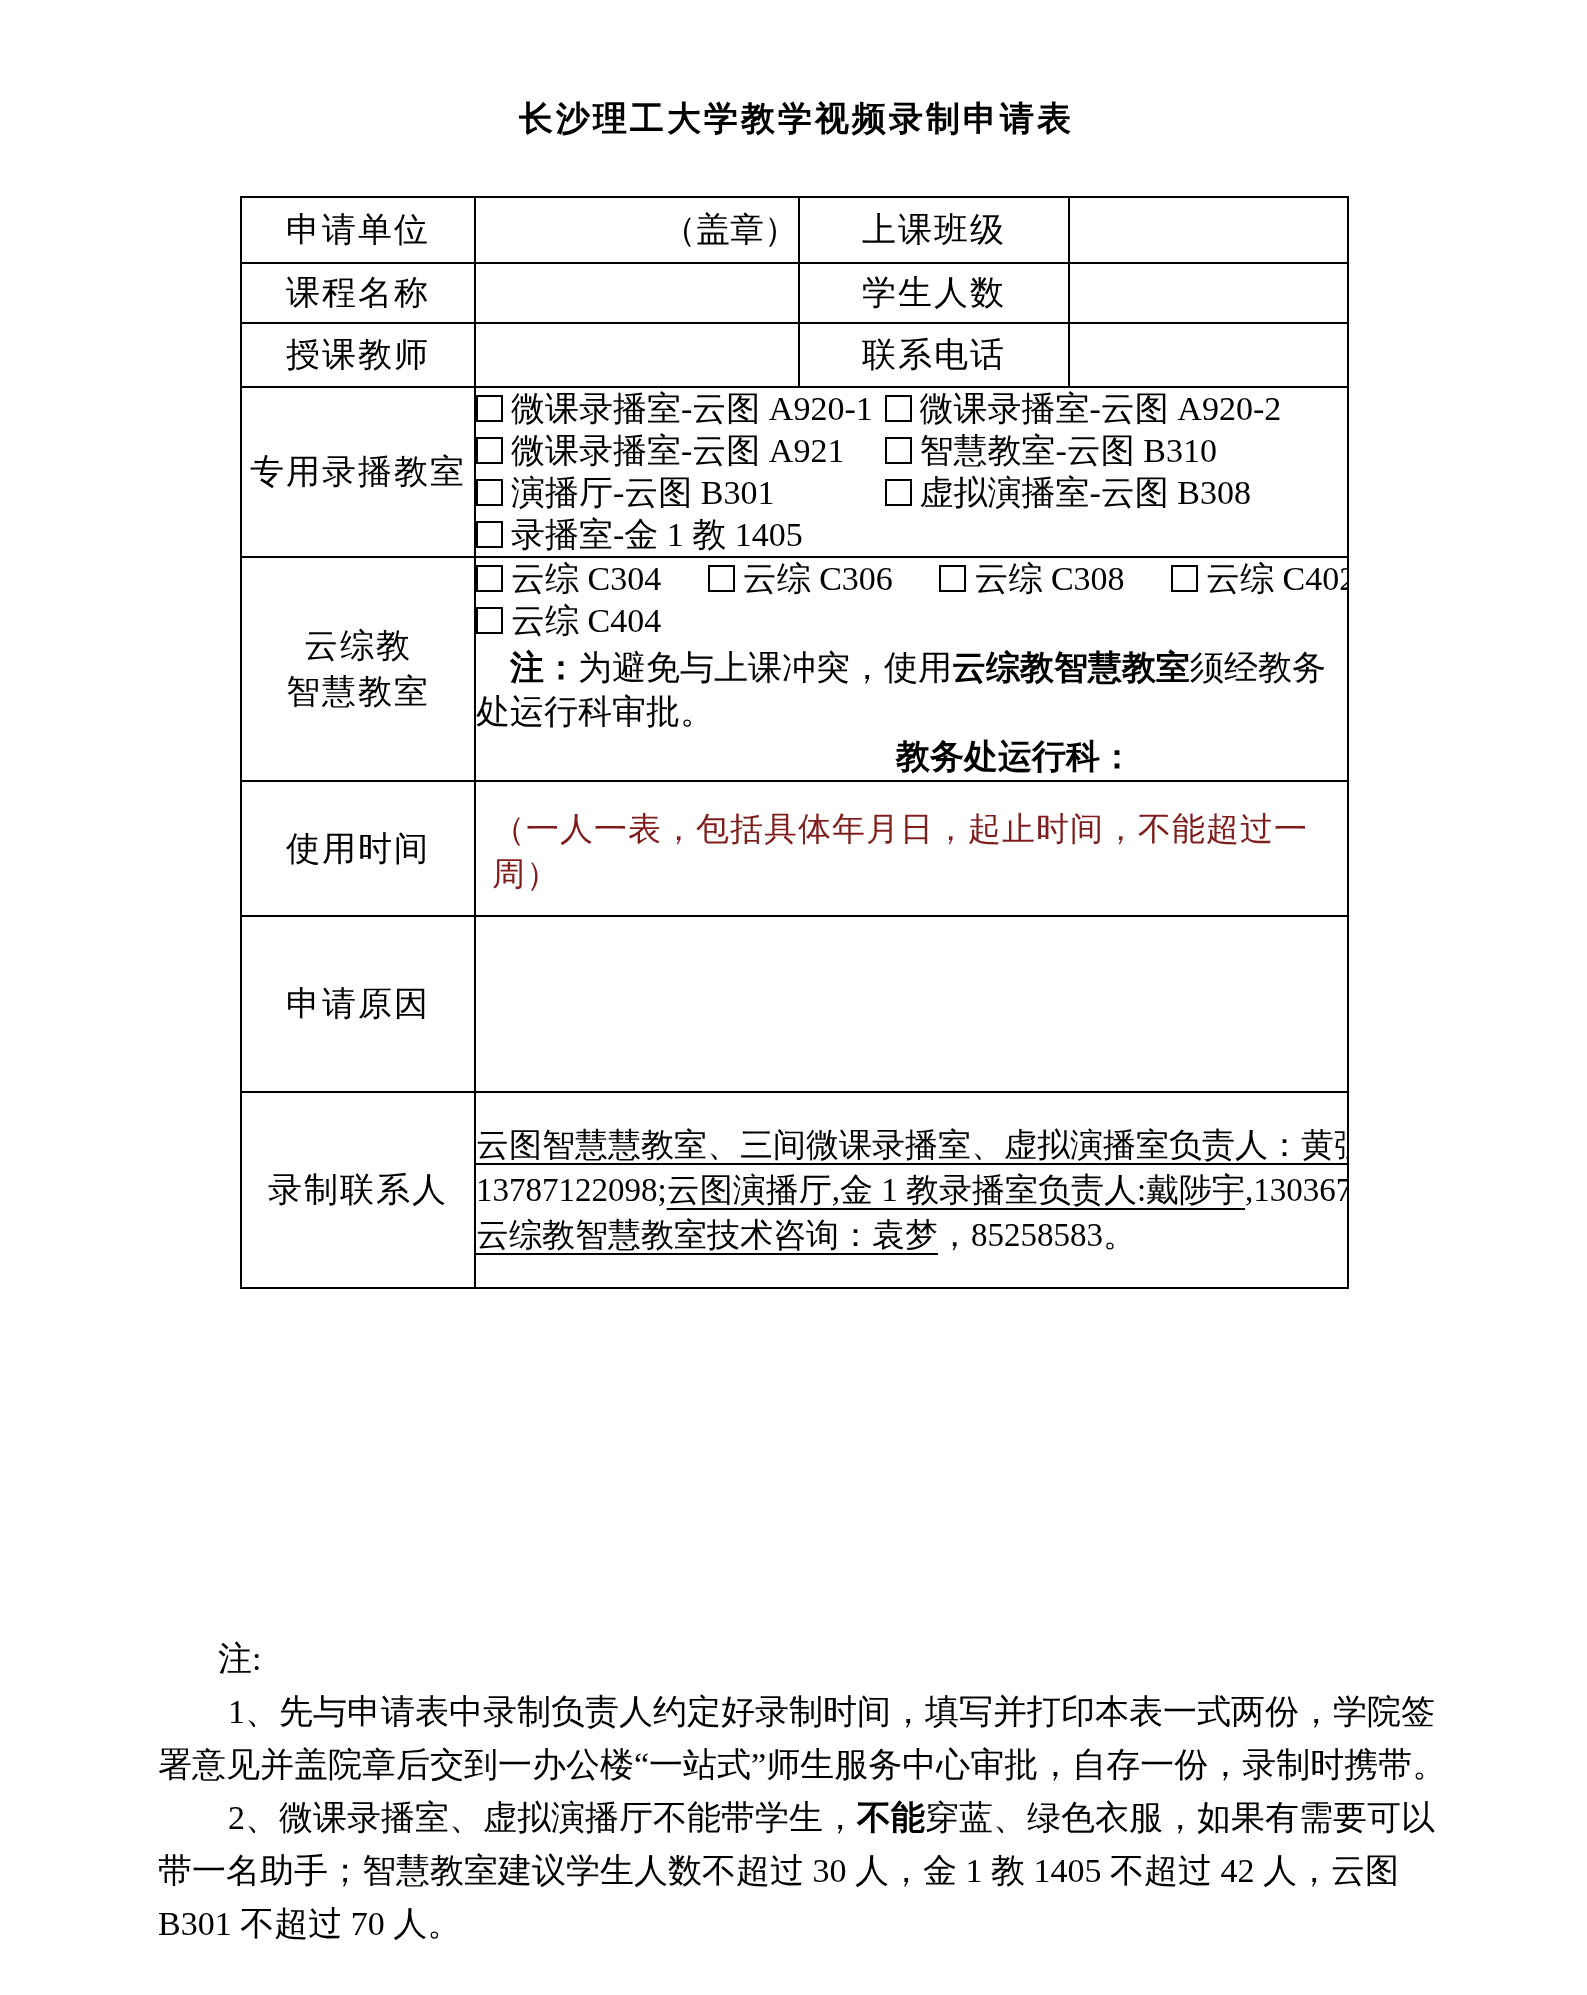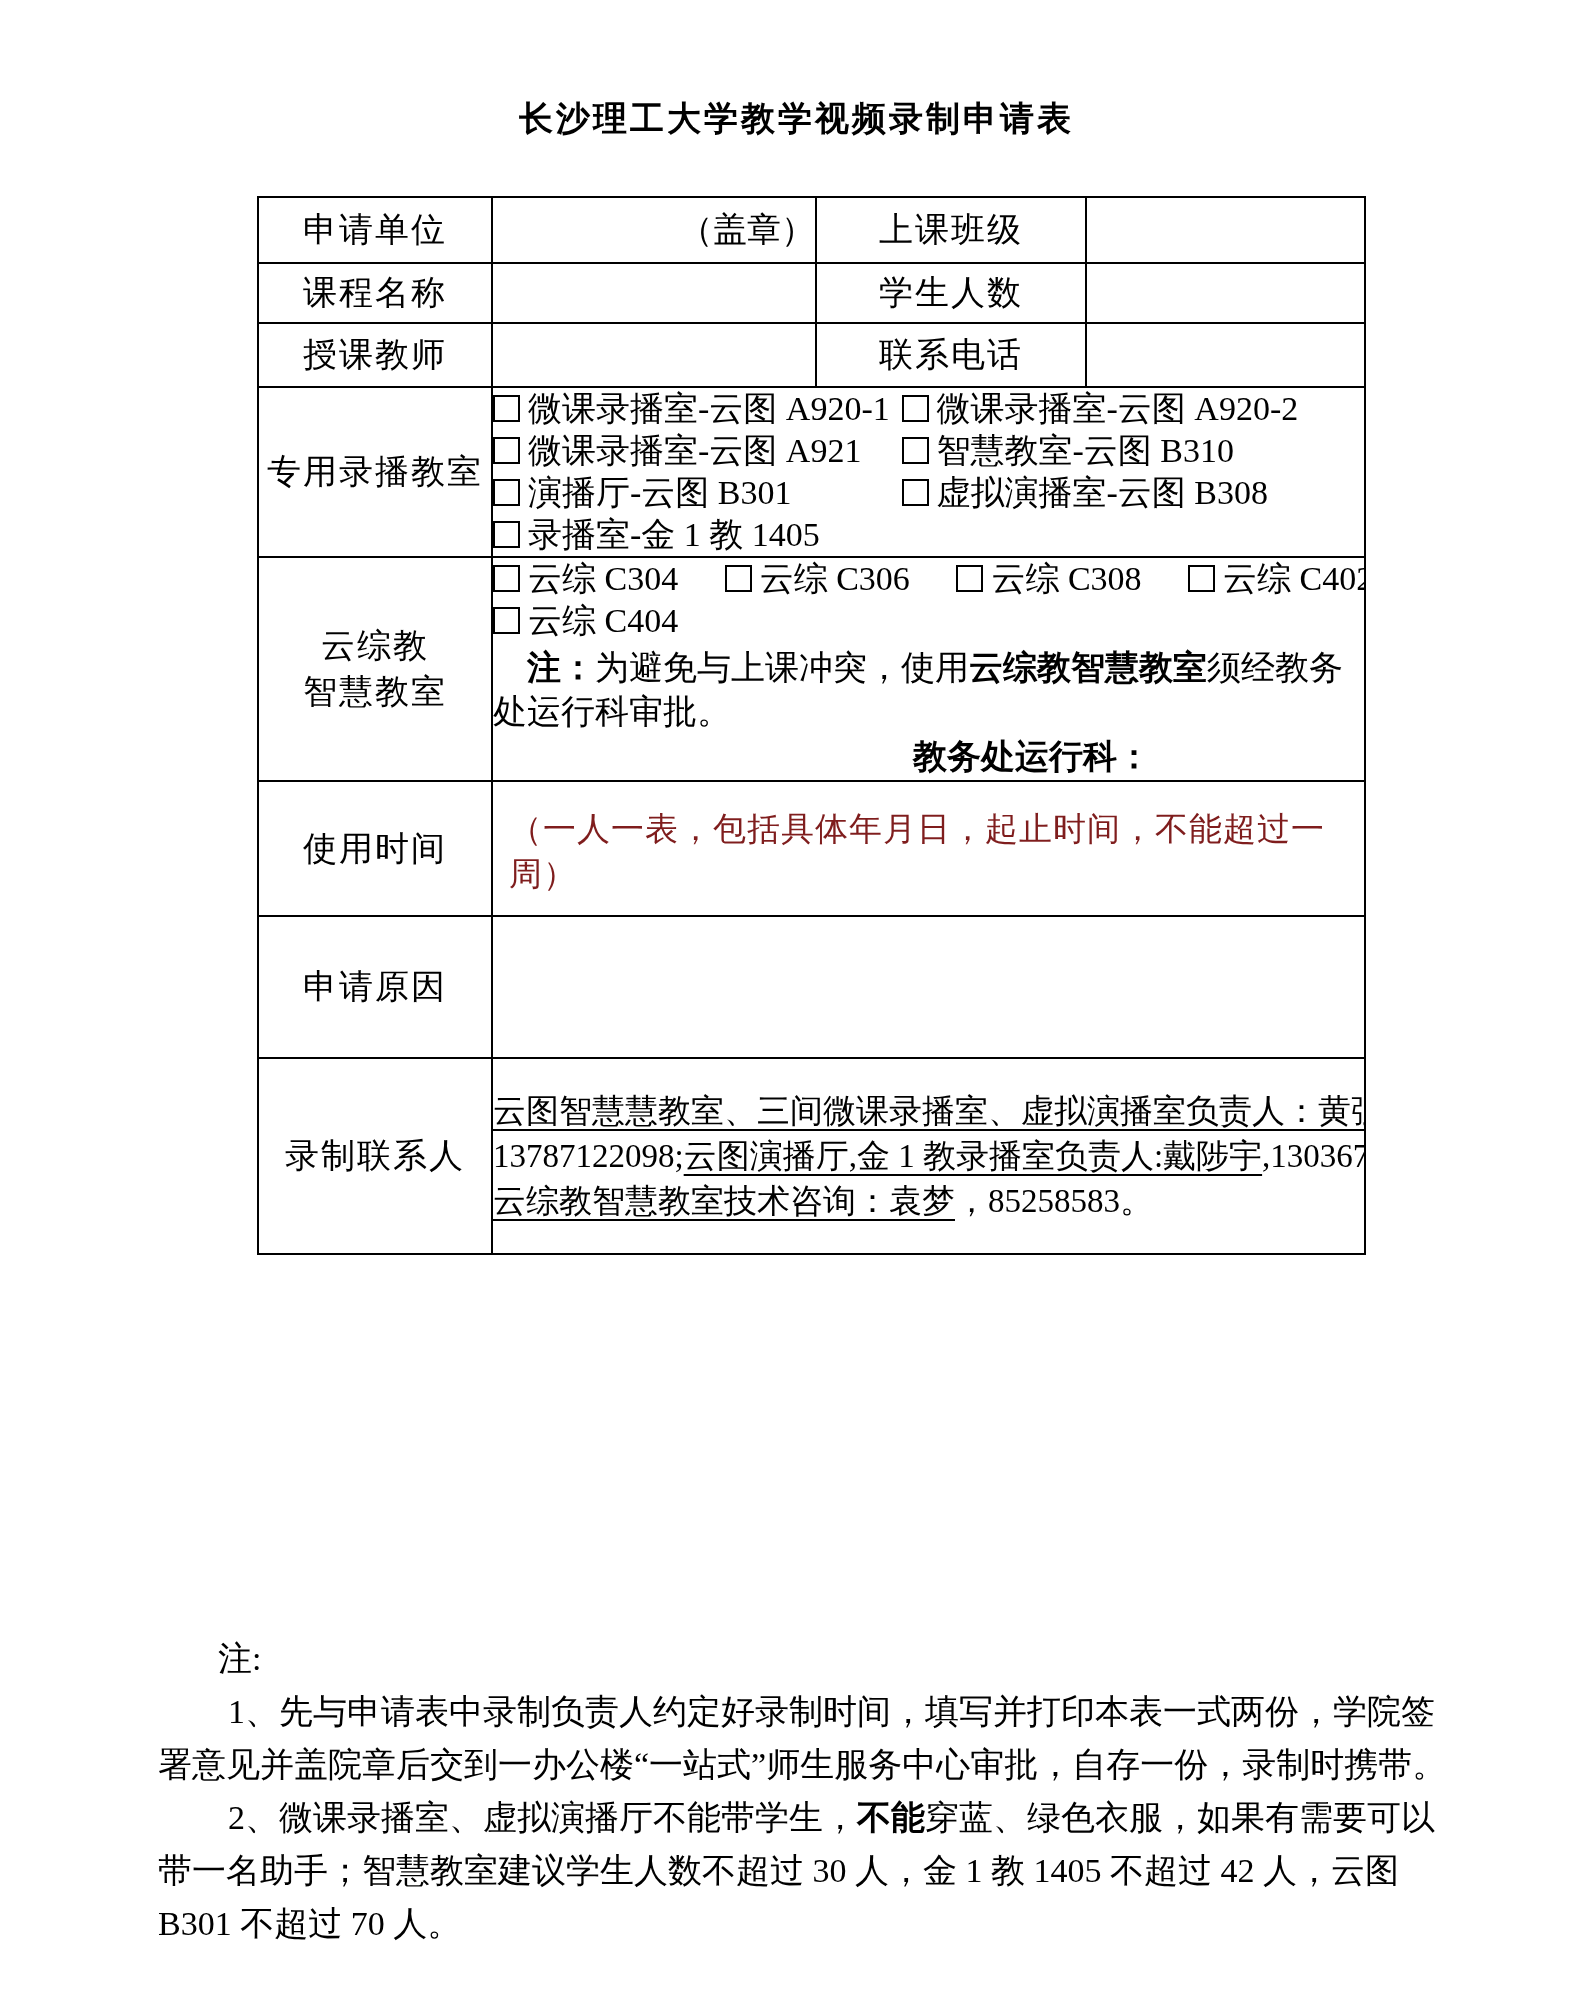--- a/index.html
+++ b/index.html
@@ -6,21 +6,21 @@
   body {
     width:1587px; height:1995px; position:relative;
     font-family:"Liberation Serif","DejaVu Serif",serif;
     color:#000;
   }
   .title {
     position:absolute; left:243px; top:96px; width:1107px;
     text-align:center; font-size:34px; font-weight:bold; letter-spacing:3px;
   }
   table.form {
-    position:absolute; left:257px; top:196px; width:1107px;
+    position:absolute; left:240px; top:196px; width:1107px;
     border-collapse:collapse; table-layout:fixed; font-size:34px;
   }
   table.form td { border:2px solid #000; padding:0; vertical-align:middle; overflow:hidden; }
   .lbl { text-align:center; letter-spacing:2px; }
   .stamp-cell { text-align:right; padding-right:10px; }
   .content { padding-left:20px; }
   .cb {
     display:inline-block; width:23px; height:23px; border:2px solid #000;
     margin-right:8px; vertical-align:-2px; background:#fff;
   }
@@ -123,21 +123,21 @@
     </td>
   </tr>
 
   <tr style="height:135px">
     <td class="lbl">使用时间</td>
     <td colspan="3" class="vtop">
       <div class="placeholder">（一人一表，包括具体年月日，起止时间，不能超过一周）</div>
     </td>
   </tr>
 
-  <tr style="height:142px">
+  <tr style="height:176px">
     <td class="lbl">申请原因</td>
     <td colspan="3"></td>
   </tr>
 
 
 
   <tr style="height:196px">
     <td class="lbl">录制联系人</td>
     <td colspan="3" class="contacts">
       <div><span class="u">云图智慧慧教室、三间微课录播室、虚拟演播室负责人：黄强</span></div>

